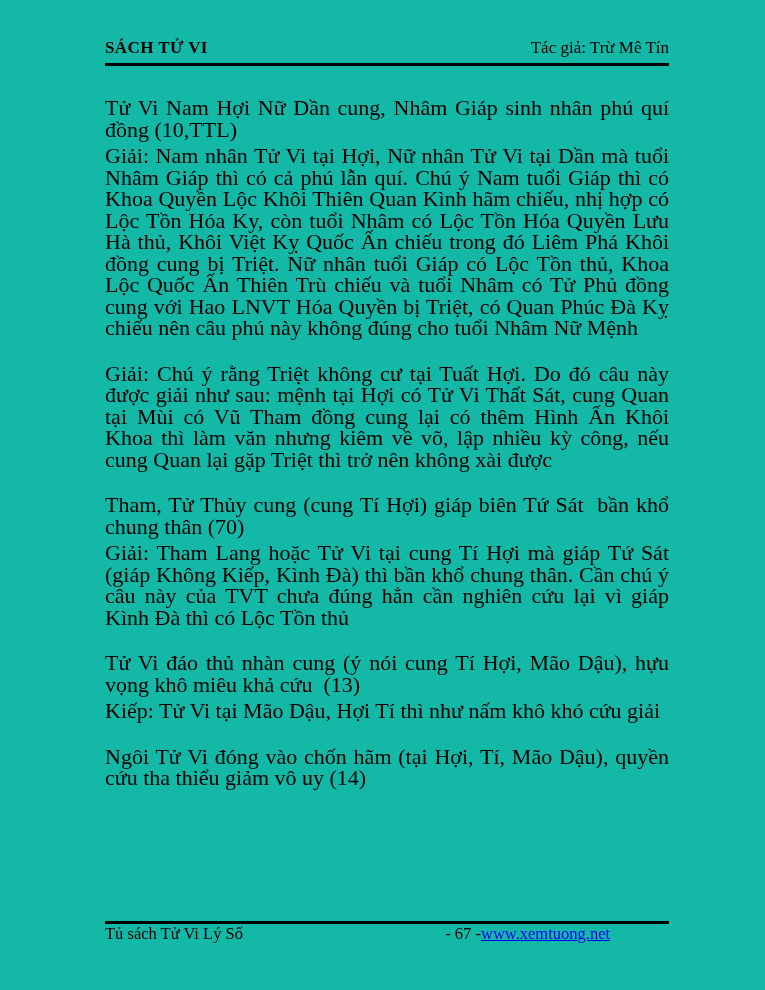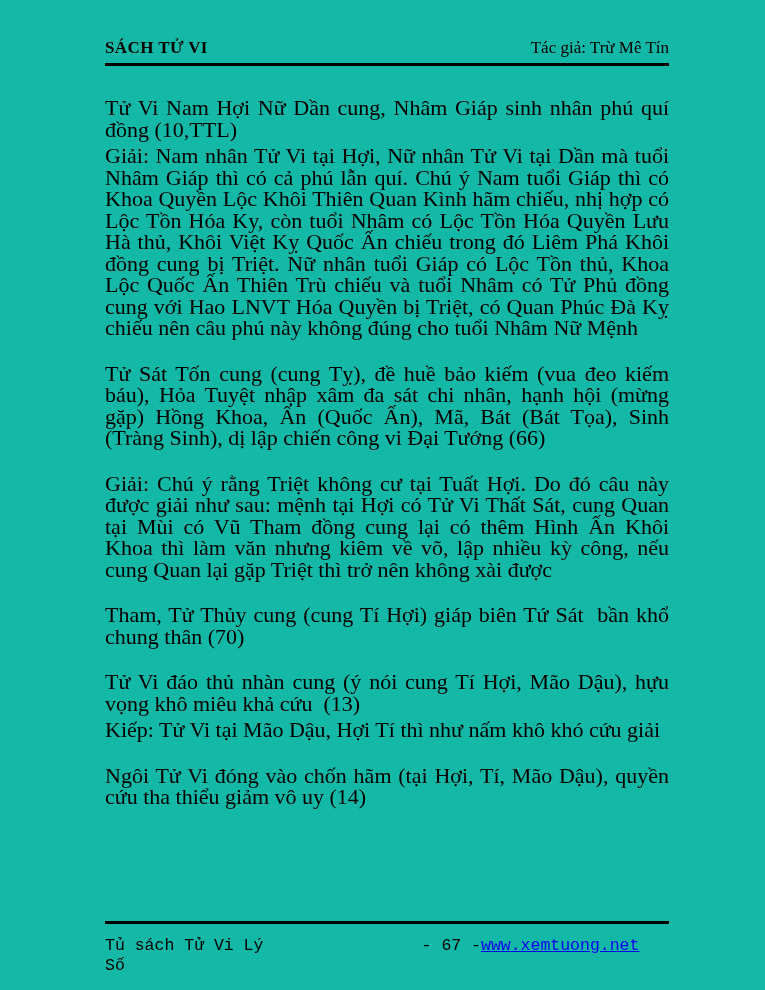--- a/index.html
+++ b/index.html
@@ -42,26 +42,25 @@
     text-align: justify;
     white-space: pre-wrap;
   }
   .section p:last-child { margin-bottom: 0; }
   .footer {
     position: absolute;
     left: 105px;
     right: 96px;
     top: 921px;
     border-top: 3px solid #000000;
-    padding-top: 12px;
+    padding-top: 0;
     display: flex;
     align-items: baseline;
     font-size: 16.5px;
     line-height: 20px;
-    font-family: Liberation Mono, monospace;
   }
   .footer-col { flex: 1 1 0; }
   .footer-center { text-align: right; }
   .footer-right { text-align: left; }
   .site-link { color: #0000ee; text-decoration: underline; cursor: pointer; }
 </style>
 </head>
 <body>
 
 <div class="page">
@@ -72,29 +71,29 @@
   </div>
 
   <div class="content">
 
     <div class="section">
       <p>Tử Vi Nam Hợi Nữ Dần cung, Nhâm Giáp sinh nhân phú quí đồng (10,TTL)</p>
       <p>Giải: Nam nhân Tử Vi tại Hợi, Nữ nhân Tử Vi tại Dần mà tuổi Nhâm Giáp thì có cả phú lẫn quí. Chú ý Nam tuổi Giáp thì có Khoa Quyền Lộc Khôi Thiên Quan Kình hãm chiếu, nhị hợp có Lộc Tồn Hóa Ky, còn tuổi Nhâm có Lộc Tồn Hóa Quyền Lưu Hà thủ, Khôi Việt Kỵ Quốc Ấn chiếu trong đó Liêm Phá Khôi đồng cung bị Triệt. Nữ nhân tuổi Giáp có Lộc Tồn thủ, Khoa Lộc Quốc Ấn Thiên Trù chiếu và tuổi Nhâm có Tử Phủ đồng cung với Hao LNVT Hóa Quyền bị Triệt, có Quan Phúc Đà Kỵ chiếu nên câu phú này không đúng cho tuổi Nhâm Nữ Mệnh</p>
     </div>
 
     <div class="section">
-      <p>Tử Sát Tốn cung (cung Tỵ), đề huề bảo kiếm (vua đeo kiếm báu), Hỏa Tuyệt nhập xâm đa sát chi nhân, hạnh hội (mừng gặp) Hồng Khoa, Ấn (Quốc Ấn), Mã, Bát (Bát Tọa), Sinh (Tràng Sinh), dị lập chiến công vi Đại Tướng (66)</p>
     </div>
 
     <div class="section">
       <p>Giải: Chú ý rằng Triệt không cư tại Tuất Hợi. Do đó câu này được giải như sau: mệnh tại Hợi có Tử Vi Thất Sát, cung Quan  tại Mùi có Vũ Tham đồng cung lại có thêm Hình Ấn Khôi Khoa thì làm văn nhưng kiêm về võ, lập nhiều kỳ công, nếu cung Quan lại gặp Triệt thì trở nên không xài được</p>
     </div>
 
     <div class="section">
       <p>Tham, Tử Thủy cung (cung Tí Hợi) giáp biên Tứ Sát  bần khổ chung thân (70)</p>
+      <p>Giải: Tham Lang hoặc Tử Vi tại cung Tí Hợi mà giáp Tứ Sát (giáp Không Kiếp, Kình Đà) thì bần khổ chung thân. Cần chú ý câu này của TVT chưa đúng hẳn cần nghiên cứu lại vì giáp Kình Đà thì có Lộc Tồn thủ</p>
     </div>
 
     <div class="section">
       <p>Tử Vi đáo thủ nhàn cung (ý nói cung Tí Hợi, Mão Dậu), hựu vọng khô miêu khả cứu  (13)</p>
       <p>Kiếp: Tử Vi tại Mão Dậu, Hợi Tí thì như nấm khô khó cứu giải</p>
     </div>
 
     <div class="section">
       <p>Ngôi Tử Vi đóng vào chốn hãm (tại Hợi, Tí, Mão Dậu), quyền cứu tha thiểu giảm vô uy (14)</p>
     </div>

